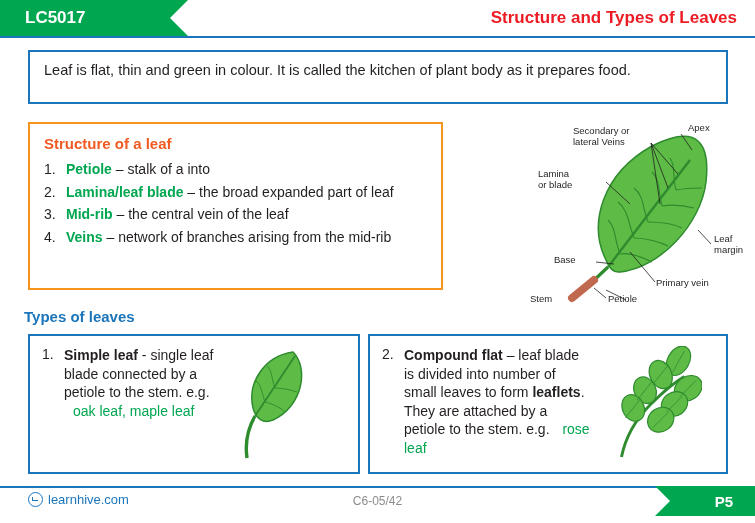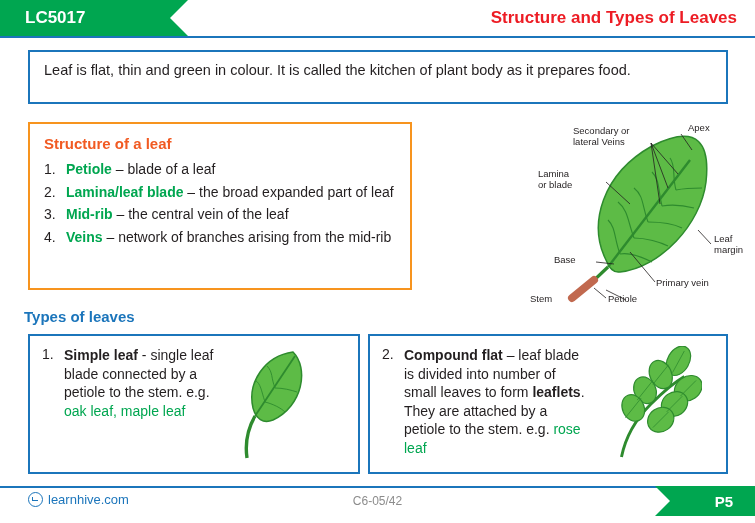--- a/index.html
+++ b/index.html
@@ -75,21 +75,21 @@
     font-size: 14.5px;
     color: #231F20;
     line-height: 1.35;
   }
 
   
   .structure-box {
     position: absolute;
     top: 122px;
     left: 28px;
-    width: 384px;
+    width: 415px;
     height: 168px;
     border: 2px solid #F7941E;
     box-sizing: border-box;
     padding: 11px 14px;
   }
   .structure-title {
     color: #F15A22;
     font-size: 15px;
     font-weight: bold;
     margin-bottom: 9px;
@@ -163,21 +163,21 @@
     font-size: 14px;
     color: #231F20;
   }
   .type-text {
     font-size: 14px;
     color: #231F20;
     line-height: 1.33;
     flex: 1;
   }
   .type-text b { font-weight: bold; }
-  .green-text { color: #00A650; }
+  .green-text { color: #00A650; margin-left: 9px; }
   .type-figure {
     flex: none;
     width: 110px;
     display: flex;
     align-items: center;
     justify-content: center;
   }
   .type-box.left .type-text { max-width: 150px; }
   .type-box.right .type-text { max-width: 188px; }
 
@@ -259,21 +259,21 @@
 
 <div class="intro-box">
   <span>Leaf is flat, thin and green in colour. It is called the kitchen of plant body as it prepares food.</span>
 </div>
 
 <div class="structure-box">
   <div class="structure-title">Structure of a leaf</div>
   <ul class="struct-list">
     <li>
       <span class="li-num">1.</span>
-      <span><span class="term">Petiole</span><span class="term-desc"> – blade of a leaf</span></span>
+      <span><span class="term">Petiole</span><span class="term-desc"> – stalk of a into</span></span>
     </li>
     <li>
       <span class="li-num">2.</span>
       <span><span class="term">Lamina/leaf blade</span><span class="term-desc">  – the broad expanded part of leaf</span></span>
     </li>
     <li>
       <span class="li-num">3.</span>
       <span><span class="term">Mid-rib</span><span class="term-desc"> – the central vein of the leaf</span></span>
     </li>
     <li>

